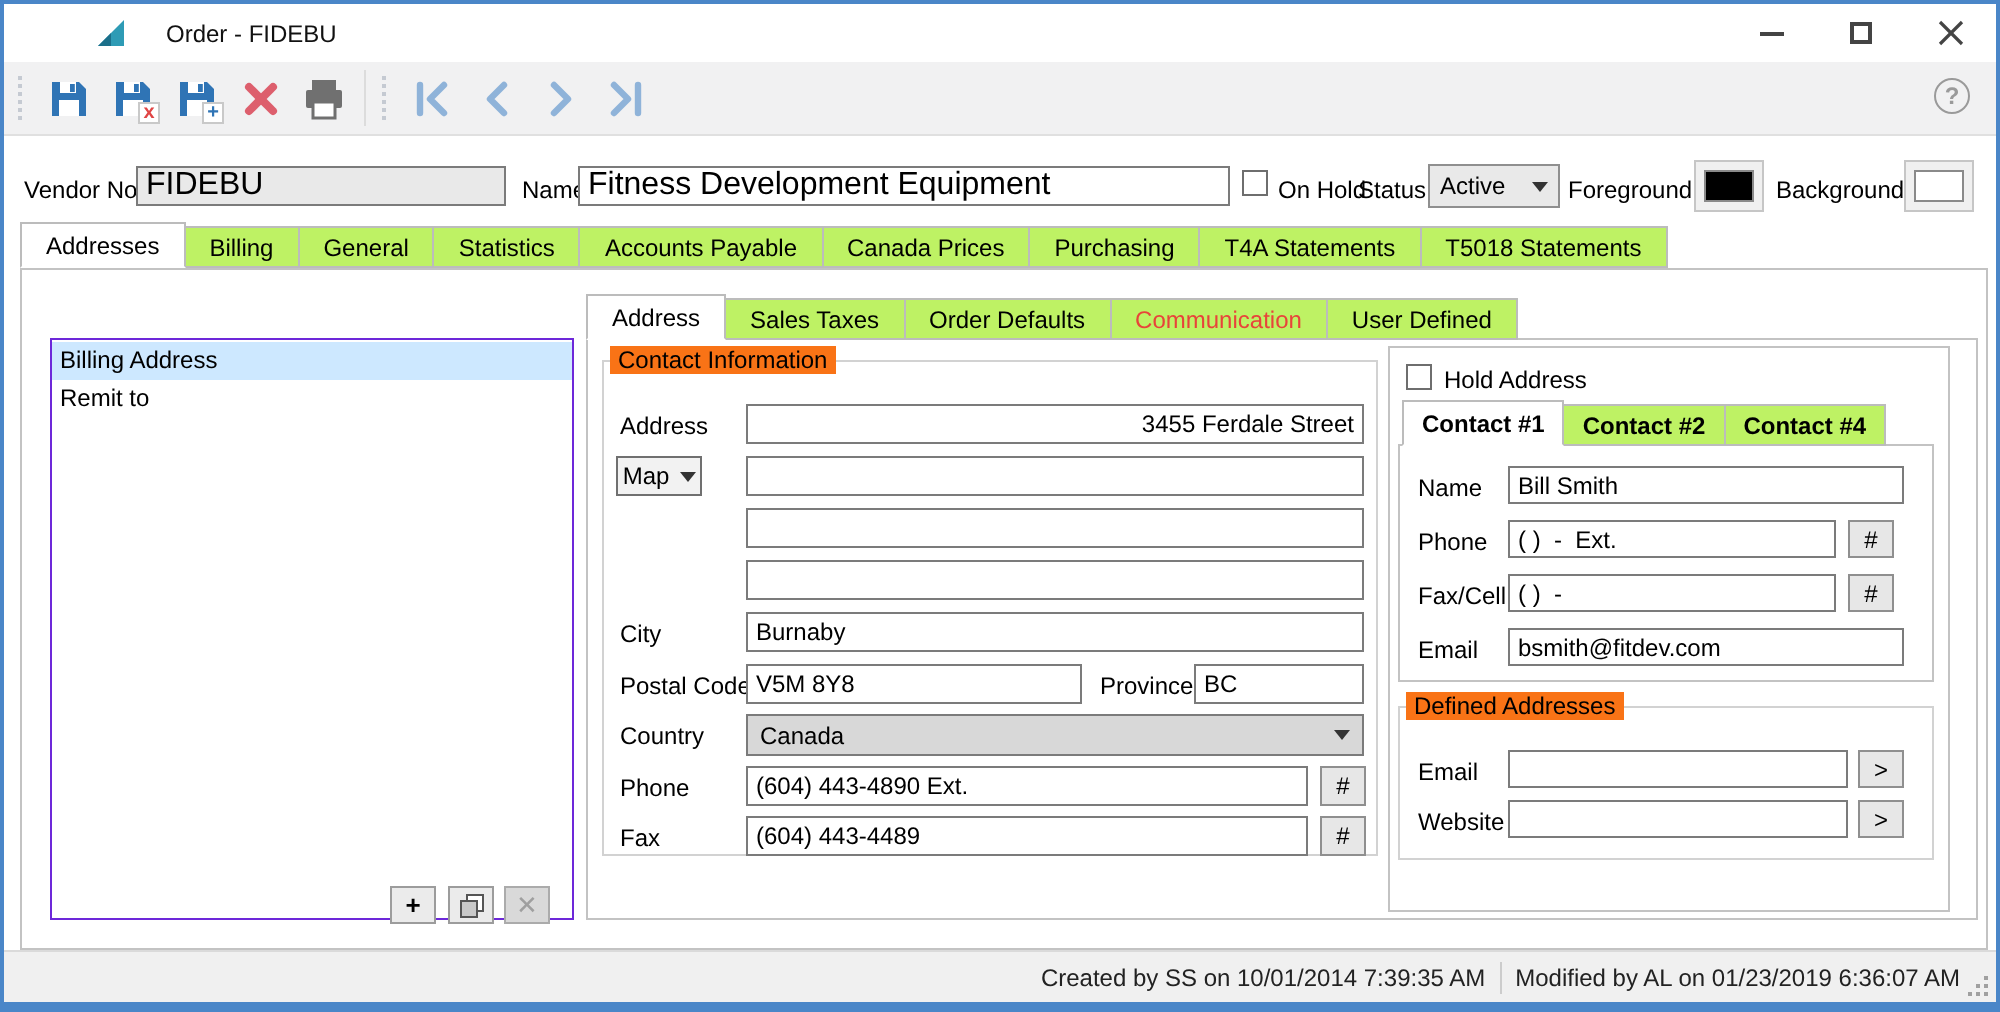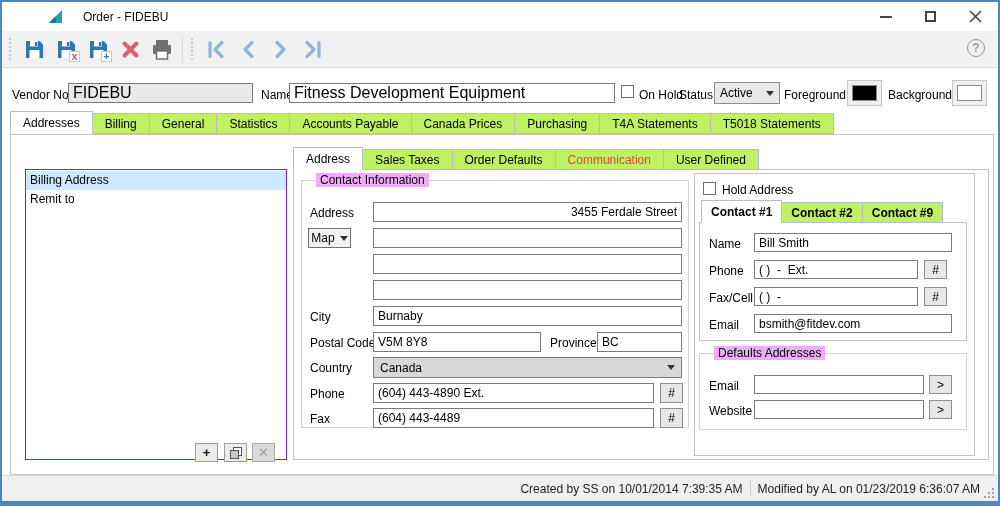--- a/index.html
+++ b/index.html
@@ -57,21 +57,21 @@
   .listbox { position:absolute; left:14px; top:14px; width:262px; height:291px; border:1px solid #6d28d9; background:#fff; padding-top:1px;margin-top:20px; }
   .list-item { height:19px; line-height:19px; padding-left:4px; }
   .list-item.selected { background:var(--selection-blue,#cde8ff); }
   .mini-btn { position:absolute; width:23px; height:19px; border:1px solid #9c9c9c; background:#ebebeb; display:flex; align-items:center; justify-content:center; font-size:13px; font-weight:bold; line-height:1; }
   .mini-btn.disabled { background:#d9d9d9; color:#9f9f9f; font-weight:normal; border-color:#ababab; }
 
   
   .tabpage-inner { position:absolute; left:282px; top:34px; width:696px; height:291px; background:#fff; border:1px solid #c3c3c3; }
 
   .group { position:absolute; border:1px solid #d2d2d2; }
-  .group-legend { position:absolute; top:-8px; left:14px; background:#f0abfc; padding:0 4px; white-space:nowrap; }
+  .group-legend { position:absolute; top:-8px; left:3px; background:#f97316; padding:0 4px; white-space:nowrap; }
 
   .fld { position:absolute; height:20px; border:1px solid #7b7b7b; background:#fff; padding:0 4px; font-family:"Liberation Sans",sans-serif; font-size:12px; color:#000; }
   .sq-btn { position:absolute; width:23px; height:20px; border:1px solid #8f8f8f; background:#e7e7e7; display:flex; align-items:center; justify-content:center; font-size:12px; }
   .combo-flat { position:absolute; border:1px solid #7b7b7b; background:#d8d8d8; display:flex; align-items:center; padding:0 6px; }
 
   .map-btn { position:absolute; left:6px; top:47px; width:43px; height:20px; border:1px solid #707070; background:#f2f2f2; display:flex; align-items:center; justify-content:center; gap:5px; }
   .map-btn .arr { width:0; height:0; border-left:4px solid transparent; border-right:4px solid transparent; border-top:5px solid #333; }
 
   .right-panel { position:absolute; left:400px; top:3px; width:281px; height:283px; border:1px solid #c3c3c3; background:#fff; }
   .contact-panel { position:absolute; left:4px; top:48px; width:268px; height:119px; border:1px solid #c3c3c3; background:#fff; }
@@ -270,41 +270,41 @@
         <div class="sq-btn" style="left:358px; top:227px;">#</div>
       </div>
 
       <div class="right-panel">
         <span class="cbx" style="left:8px; top:8px;"></span>
         <span class="lbl" style="left:27px; top:9px;">Hold Address</span>
 
         <div class="tabs" style="left:6px; top:27px; height:22px;font-weight:bold;">
           <div class="tab active" style="padding:0 9px;">Contact #1</div>
           <div class="tab" style="padding:0 9px;">Contact #2</div>
-          <div class="tab" style="padding:0 9px;">Contact #9</div>
+          <div class="tab" style="padding:0 9px;">Contact #4</div>
         </div>
 
         <div class="contact-panel">
           <span class="lbl" style="left:9px; top:14px;">Name</span>
           <input class="fld" style="left: 54px; top: 10px; width: 198px; height: 19px;" value="Bill Smith">
 
           <span class="lbl" style="left:9px; top:41px;">Phone</span>
           <input class="fld" style="left: 54px; top: 37px; width: 164px; height: 19px;" value="( )  -  Ext.">
           <div class="sq-btn" style="left:224px; top:37px; height:19px;">#</div>
 
           <span class="lbl" style="left:9px; top:68px;">Fax/Cell</span>
           <input class="fld" style="left: 54px; top: 64px; width: 164px; height: 19px;" value="( )  -">
           <div class="sq-btn" style="left:224px; top:64px; height:19px;">#</div>
 
           <span class="lbl" style="left:9px; top:95px;">Email</span>
           <input class="fld" style="left: 54px; top: 91px; width: 198px; height: 19px;" value="bsmith@fitdev.com">
         </div>
 
         <div class="group" style="left:4px; top:179px; width:268px; height:77px;">
-          <span class="group-legend">Defaults Addresses</span>
+          <span class="group-legend">Defined Addresses</span>
 
           <span class="lbl" style="left:9px; top:25px;">Email</span>
           <input class="fld" style="left: 54px; top: 21px; width: 170px; height: 19px;">
           <div class="sq-btn" style="left:229px; top:21px; height:19px;">&gt;</div>
 
           <span class="lbl" style="left:9px; top:50px;">Website</span>
           <input class="fld" style="left: 54px; top: 46px; width: 170px; height: 19px;">
           <div class="sq-btn" style="left:229px; top:46px; height:19px;">&gt;</div>
         </div>
       </div>

